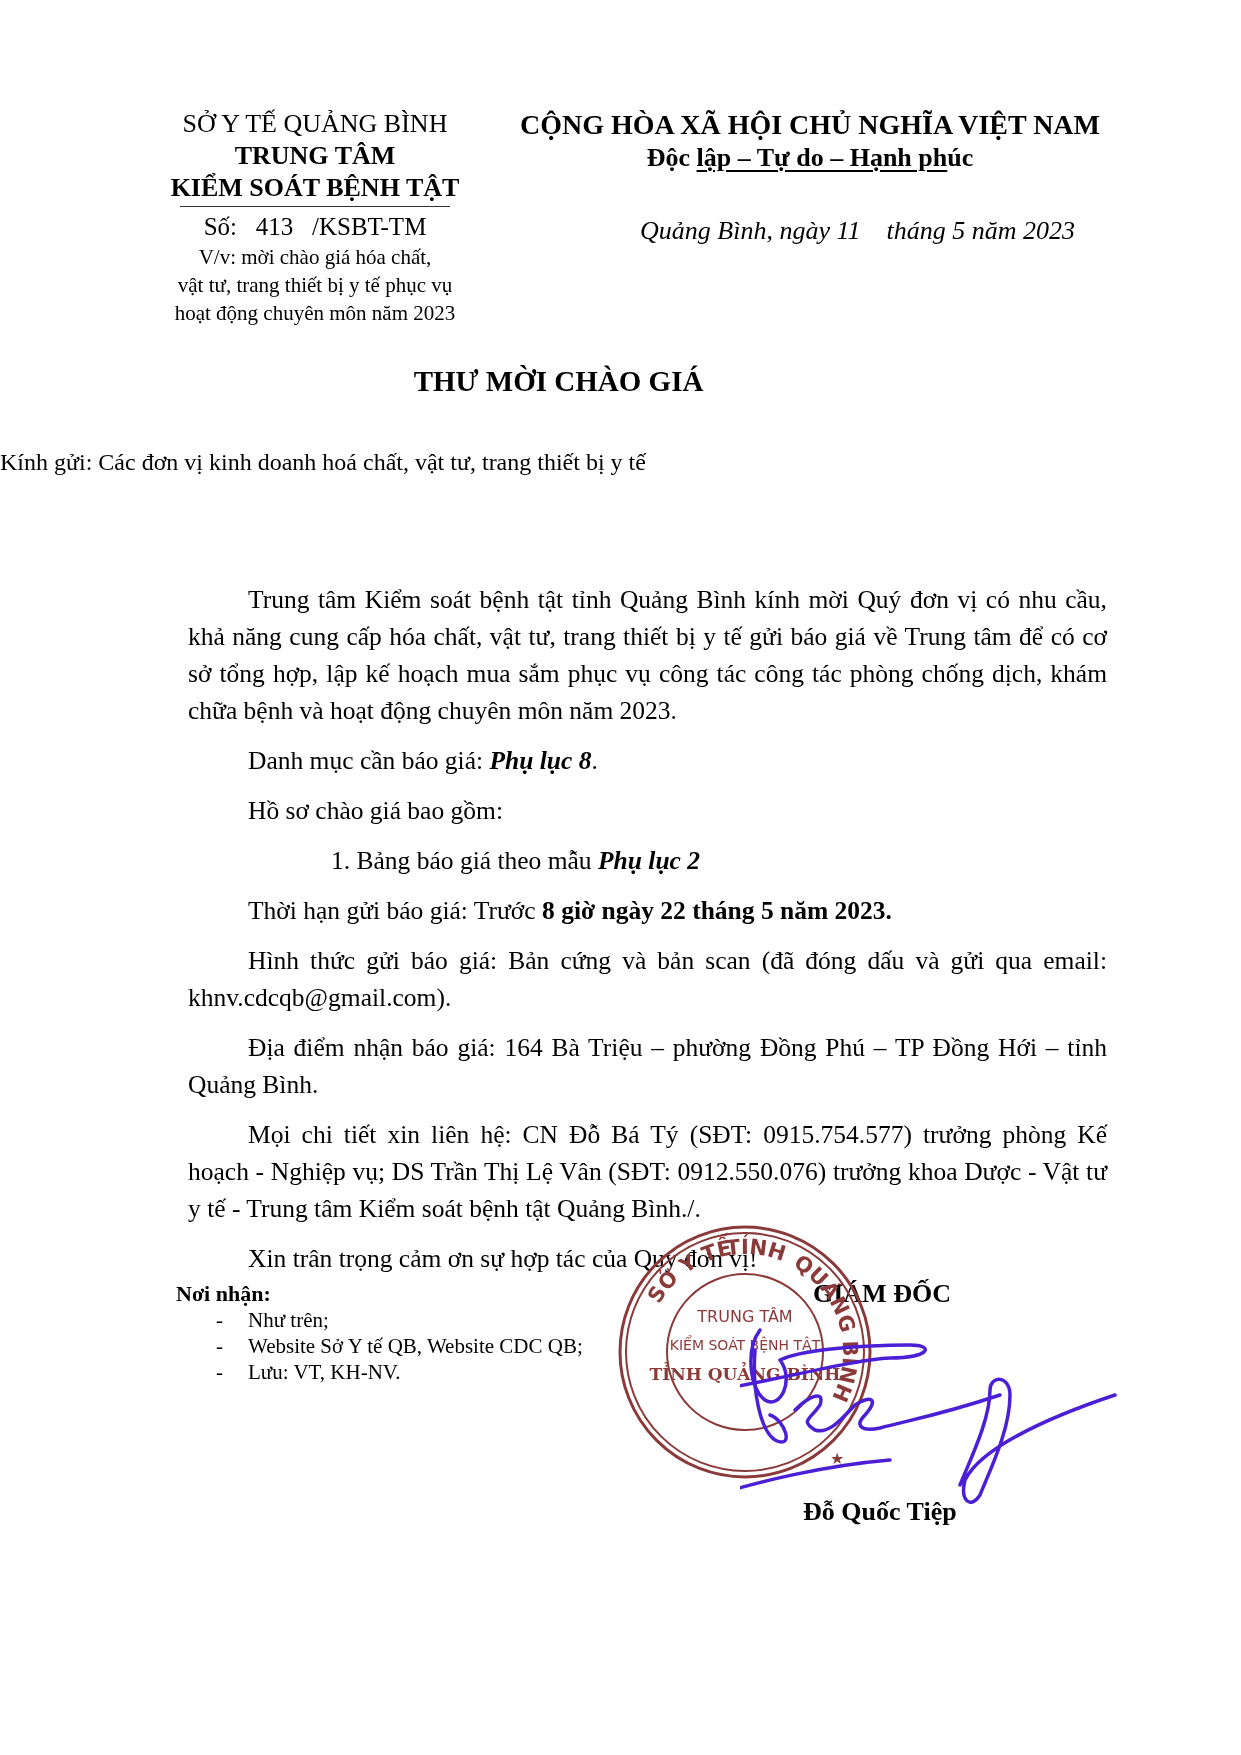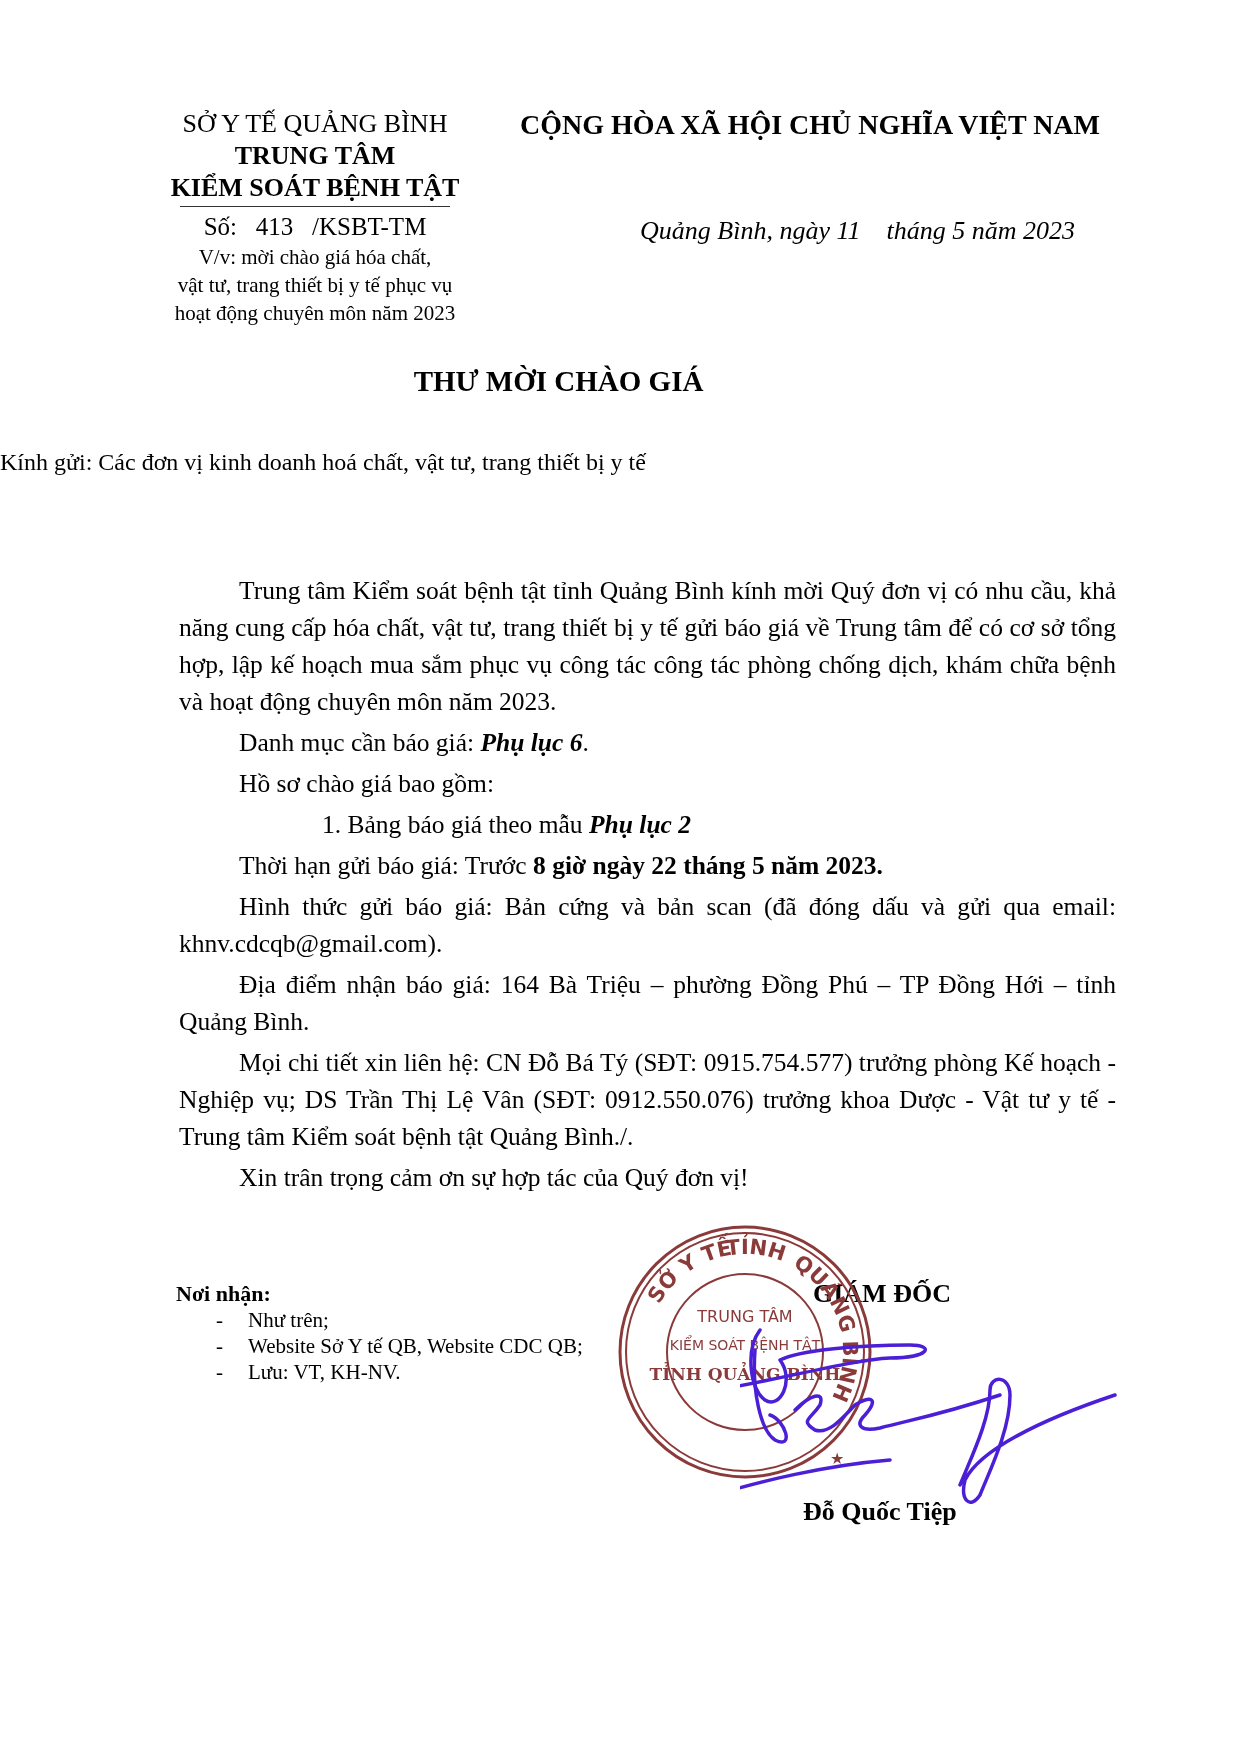--- a/index.html
+++ b/index.html
@@ -14,21 +14,21 @@
   .hdr-left .vv { font-size:21px; line-height:28px; }
   .hdr-right { left:490px; top:108px; width:640px; text-align:center; }
   .hdr-right .r1 { font-size:28px; line-height:34px; font-weight:bold; }
   .hdr-right .r2 { font-size:26px; line-height:32px; font-weight:bold; }
   .hdr-right .r2 .u { text-decoration:underline; text-decoration-thickness:1.5px; text-underline-offset:4px; }
   .date { left:560px; top:216px; width:580px; font-size:26px; font-style:italic; text-align:right; padding-right:0; }
   .date-inner { position:absolute; left:80px; white-space:pre; }
   .title { left:0; top:365px; width:1117px; text-align:center; font-size:29px; font-weight:bold; letter-spacing:0px; }
   .kinhgui { left:0; top:449px; width:1241px; text-align:left; font-size:24px; }
   .body { left:175px; top:568px; width:945px; font-size:25.5px; line-height:37px; }
-  .body p { margin:4px; text-align:justify; }
+  .body p { margin:13px; text-align:justify; }
   .body .ind { text-indent:60px; }
   .body .ind2 { padding-left:60px; }
   .body .item { padding-left:143px; }
   .bi { font-weight:bold; font-style:italic; }
   .b { font-weight:bold; }
   .noi { left:176px; top:1281px; width:480px; font-size:21px; line-height:26px; }
   .noi .head { font-weight:bold; font-size:22px; }
   .noi .li { position:relative; padding-left:72px; }
   .noi .li .dash { position:absolute; left:40px; top:0; }
   .sign-title { left:813px; top:1279px; font-size:26px; font-weight:bold; }
@@ -49,32 +49,35 @@
     <span>413</span>&nbsp;&nbsp;
     <span>/KSBT-TM</span>
   </div>
   <div class="vv">V/v: mời chào giá hóa chất,</div>
   <div class="vv">vật tư, trang thiết bị y tế phục vụ</div>
   <div class="vv">hoạt động chuyên môn năm 2023</div>
 </div>
 
 <div class="abs hdr-right">
   <div class="r1">CỘNG HÒA XÃ HỘI CHỦ NGHĨA VIỆT NAM</div>
+  <div class="r2">
+    <span>Độc </span><span class="u">lập – Tự do – Hạnh ph</span><span>úc</span>
+  </div>
 </div>
 <div class="abs date">
   <span class="date-inner">Quảng Bình, ngày 11    tháng 5 năm 2023</span>
 </div>
 
 <div class="abs title">THƯ MỜI CHÀO GIÁ</div>
 
 <div class="abs kinhgui">Kính gửi: Các đơn vị kinh doanh hoá chất, vật tư, trang thiết bị y tế</div>
 
 <div class="abs body">
   <p class="ind">Trung tâm Kiểm soát bệnh tật tỉnh Quảng Bình kính mời Quý đơn vị có nhu cầu, khả năng cung cấp hóa chất, vật tư, trang thiết bị y tế gửi báo giá về Trung tâm để có cơ sở tổng hợp, lập kế hoạch mua sắm phục vụ công tác công tác phòng chống dịch, khám chữa bệnh và hoạt động chuyên môn năm 2023.</p>
-  <p class="ind2"><span>Danh mục cần báo giá: </span><span class="bi">Phụ lục 6</span><span>.</span></p>
+  <p class="ind2"><span>Danh mục cần báo giá: </span><span class="bi">Phụ lục 8</span><span>.</span></p>
   <p class="ind2">Hồ sơ chào giá bao gồm:</p>
   <p class="item"><span>1. Bảng báo giá theo mẫu </span><span class="bi">Phụ lục 2</span></p>
   <p class="ind2"><span>Thời hạn gửi báo giá: Trước </span><span class="b">8 giờ ngày 22 tháng 5 năm 2023.</span></p>
   <p class="ind">Hình thức gửi báo giá: Bản cứng và bản scan (đã đóng dấu và gửi qua email: khnv.cdcqb@gmail.com).</p>
   <p class="ind">Địa điểm nhận báo giá: 164 Bà Triệu – phường Đồng Phú – TP Đồng Hới – tỉnh Quảng Bình.</p>
   <p class="ind">Mọi chi tiết xin liên hệ: CN Đỗ Bá Tý (SĐT: 0915.754.577) trưởng phòng Kế hoạch - Nghiệp vụ; DS Trần Thị Lệ Vân (SĐT: 0912.550.076) trưởng khoa Dược - Vật tư y tế - Trung tâm Kiểm soát bệnh tật Quảng Bình./.</p>
   <p class="ind">Xin trân trọng cảm ơn sự hợp tác của Quý đơn vị!</p>
 </div>
 
 <div class="abs noi">

